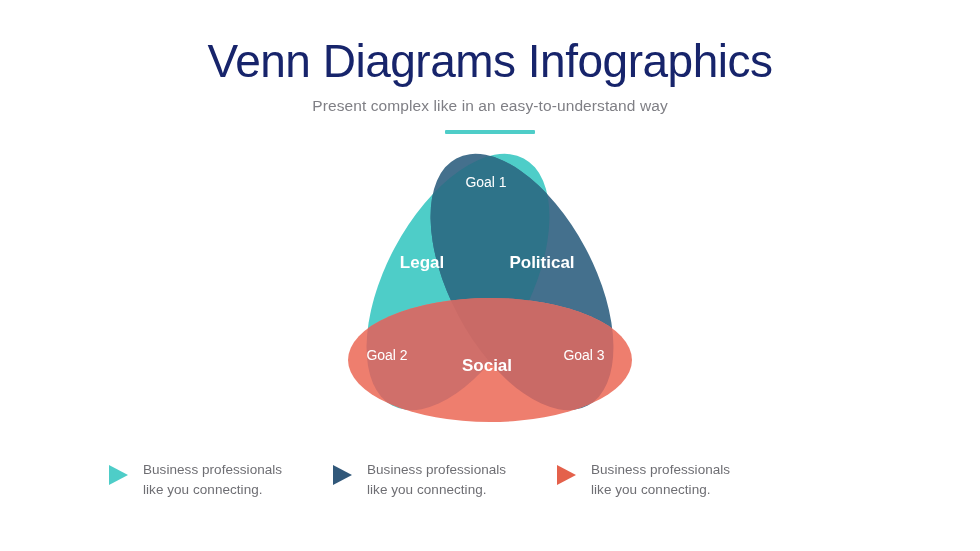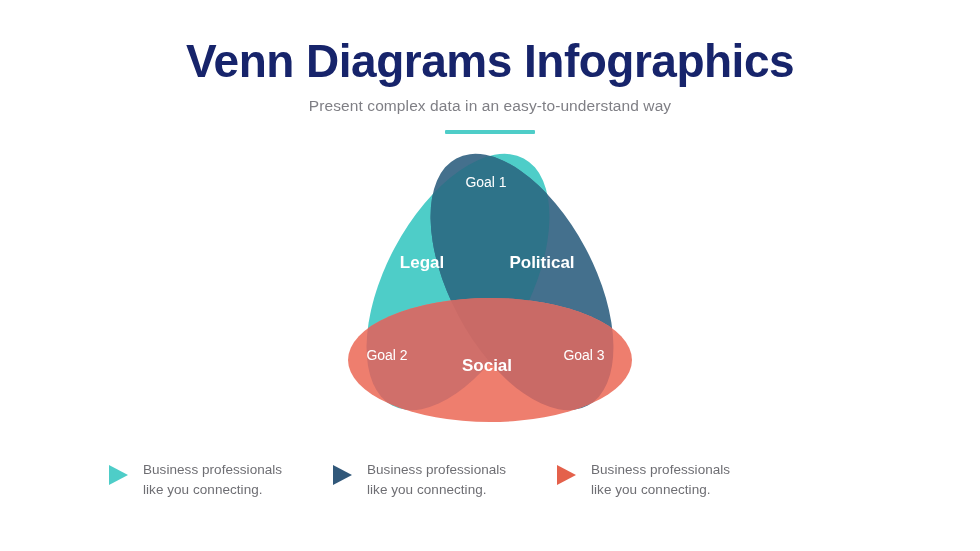--- a/index.html
+++ b/index.html
@@ -26,21 +26,21 @@
     position: absolute;
     top: 0;
     left: 0;
     width: 980px;
     text-align: center;
   }
   .slide-title {
     margin: 0;
     padding-top: 36px;
     font-size: 46px;
-    font-weight: 700;
+    font-weight: 400;
     letter-spacing: -0.5px;
     color: #17246b;
     line-height: 1.12;
     font-family: "Liberation Sans", sans-serif;
   }
   .slide-subtitle {
     margin: 0;
     padding-top: 9px;
     font-size: 15.5px;
     font-weight: 400;
@@ -114,21 +114,21 @@
     letter-spacing: 0.05px;
   }
 </style>
 </head>
 <body>
 
 <div class="slide">
 
   <div class="header">
     <h1 class="slide-title">Venn Diagrams Infographics</h1>
-    <p class="slide-subtitle">Present complex data in an easy-to-understand way</p>
+    <p class="slide-subtitle">Present complex like in an easy-to-understand way</p>
     <div class="accent-bar"></div>
   </div>
 
   <div class="venn-wrap">
     <svg class="venn-svg" viewBox="0 0 320 290" xmlns="http://www.w3.org/2000/svg">
       <defs>
 
         <clipPath id="clip-legal">
           <ellipse cx="128" cy="150" rx="72" ry="140" transform="rotate(28 128 150)"></ellipse>
         </clipPath>

